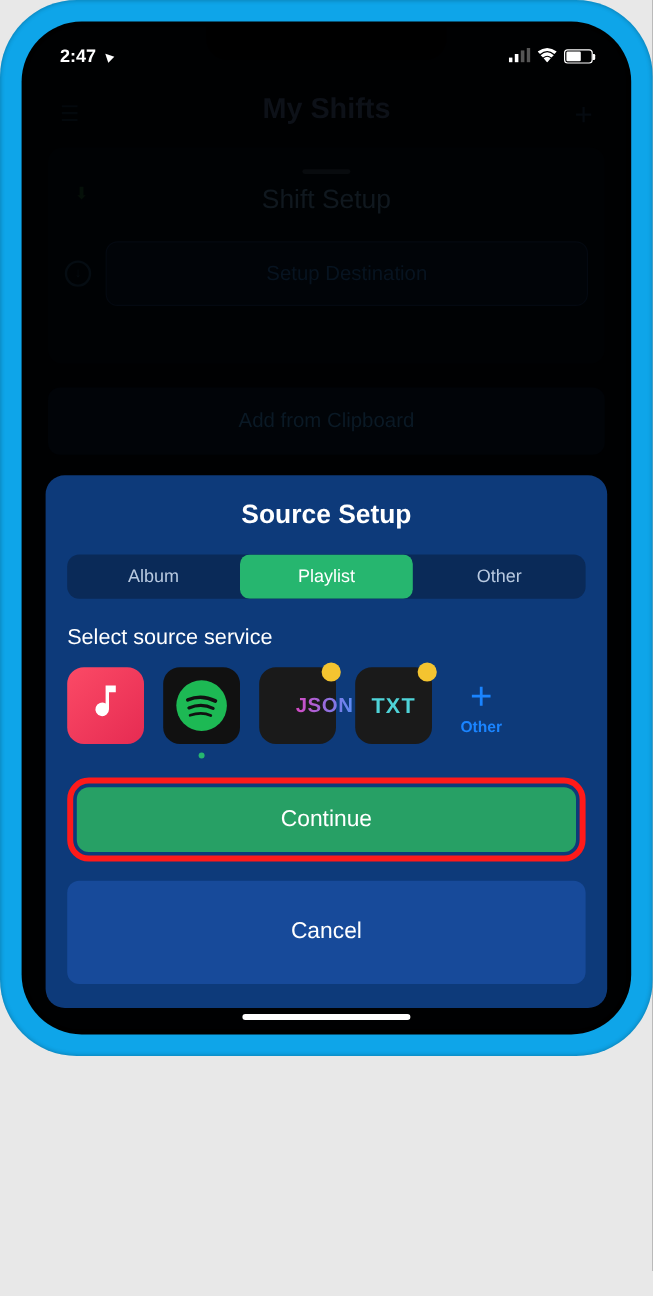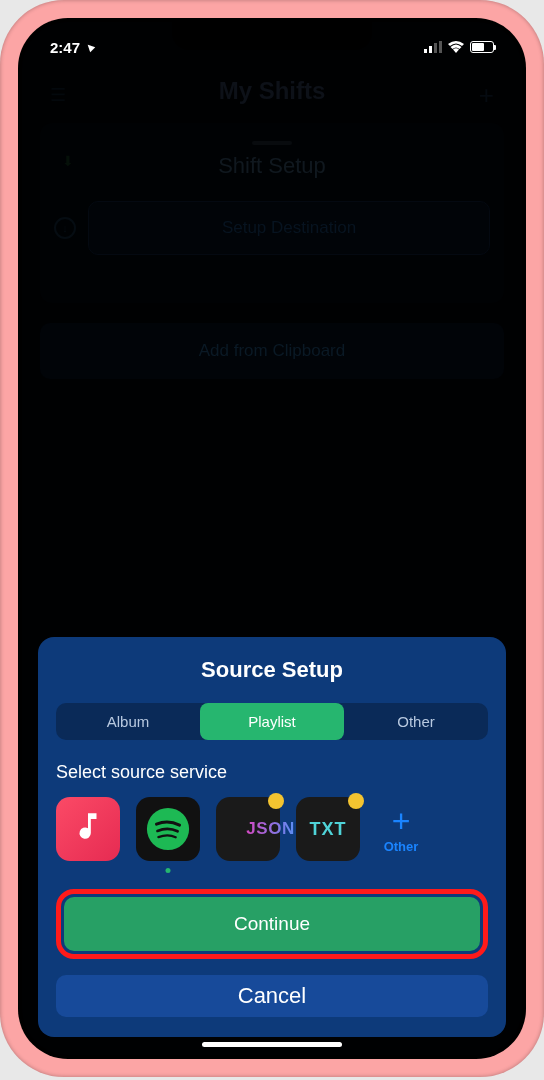--- a/index.html
+++ b/index.html
@@ -5,22 +5,22 @@
   * { margin: 0; padding: 0; box-sizing: border-box; }
   body {
     background: #e8e8e8;
     font-family: -apple-system, BlinkMacSystemFont, "Segoe UI", sans-serif;
     display: flex;
     justify-content: center;
     align-items: flex-start;
   }
   .device {
     width: 544px;
-    height: 1077px;
-    background: #fca5a5;
+    height: 880px;
+    background: #0ea5e9;
     border-radius: 64px;
     padding: 18px;
     position: relative;
     box-shadow: inset 0 0 4px rgba(0,0,0,0.3);
   }
   .device-inner {
     width: 100%;
     height: 100%;
     background: #000;
     border-radius: 50px;
@@ -284,22 +284,22 @@
     border-radius: 10px;
     text-align: center;
     padding: 16px;
     font-size: 19px;
     color: #fff;
   }
   .btn-cancel {
     background: #174a9a;
     border-radius: 10px;
     text-align: center;
-    padding: 8px;
-    font-size: 22px;
+    padding: 32px;
+    font-size: 19px;
     color: #fff;
   }
   .home-indicator {
     position: absolute;
     bottom: 8px;
     left: 50%;
     transform: translateX(-50%);
     width: 140px;
     height: 5px;
     background: #fff;

